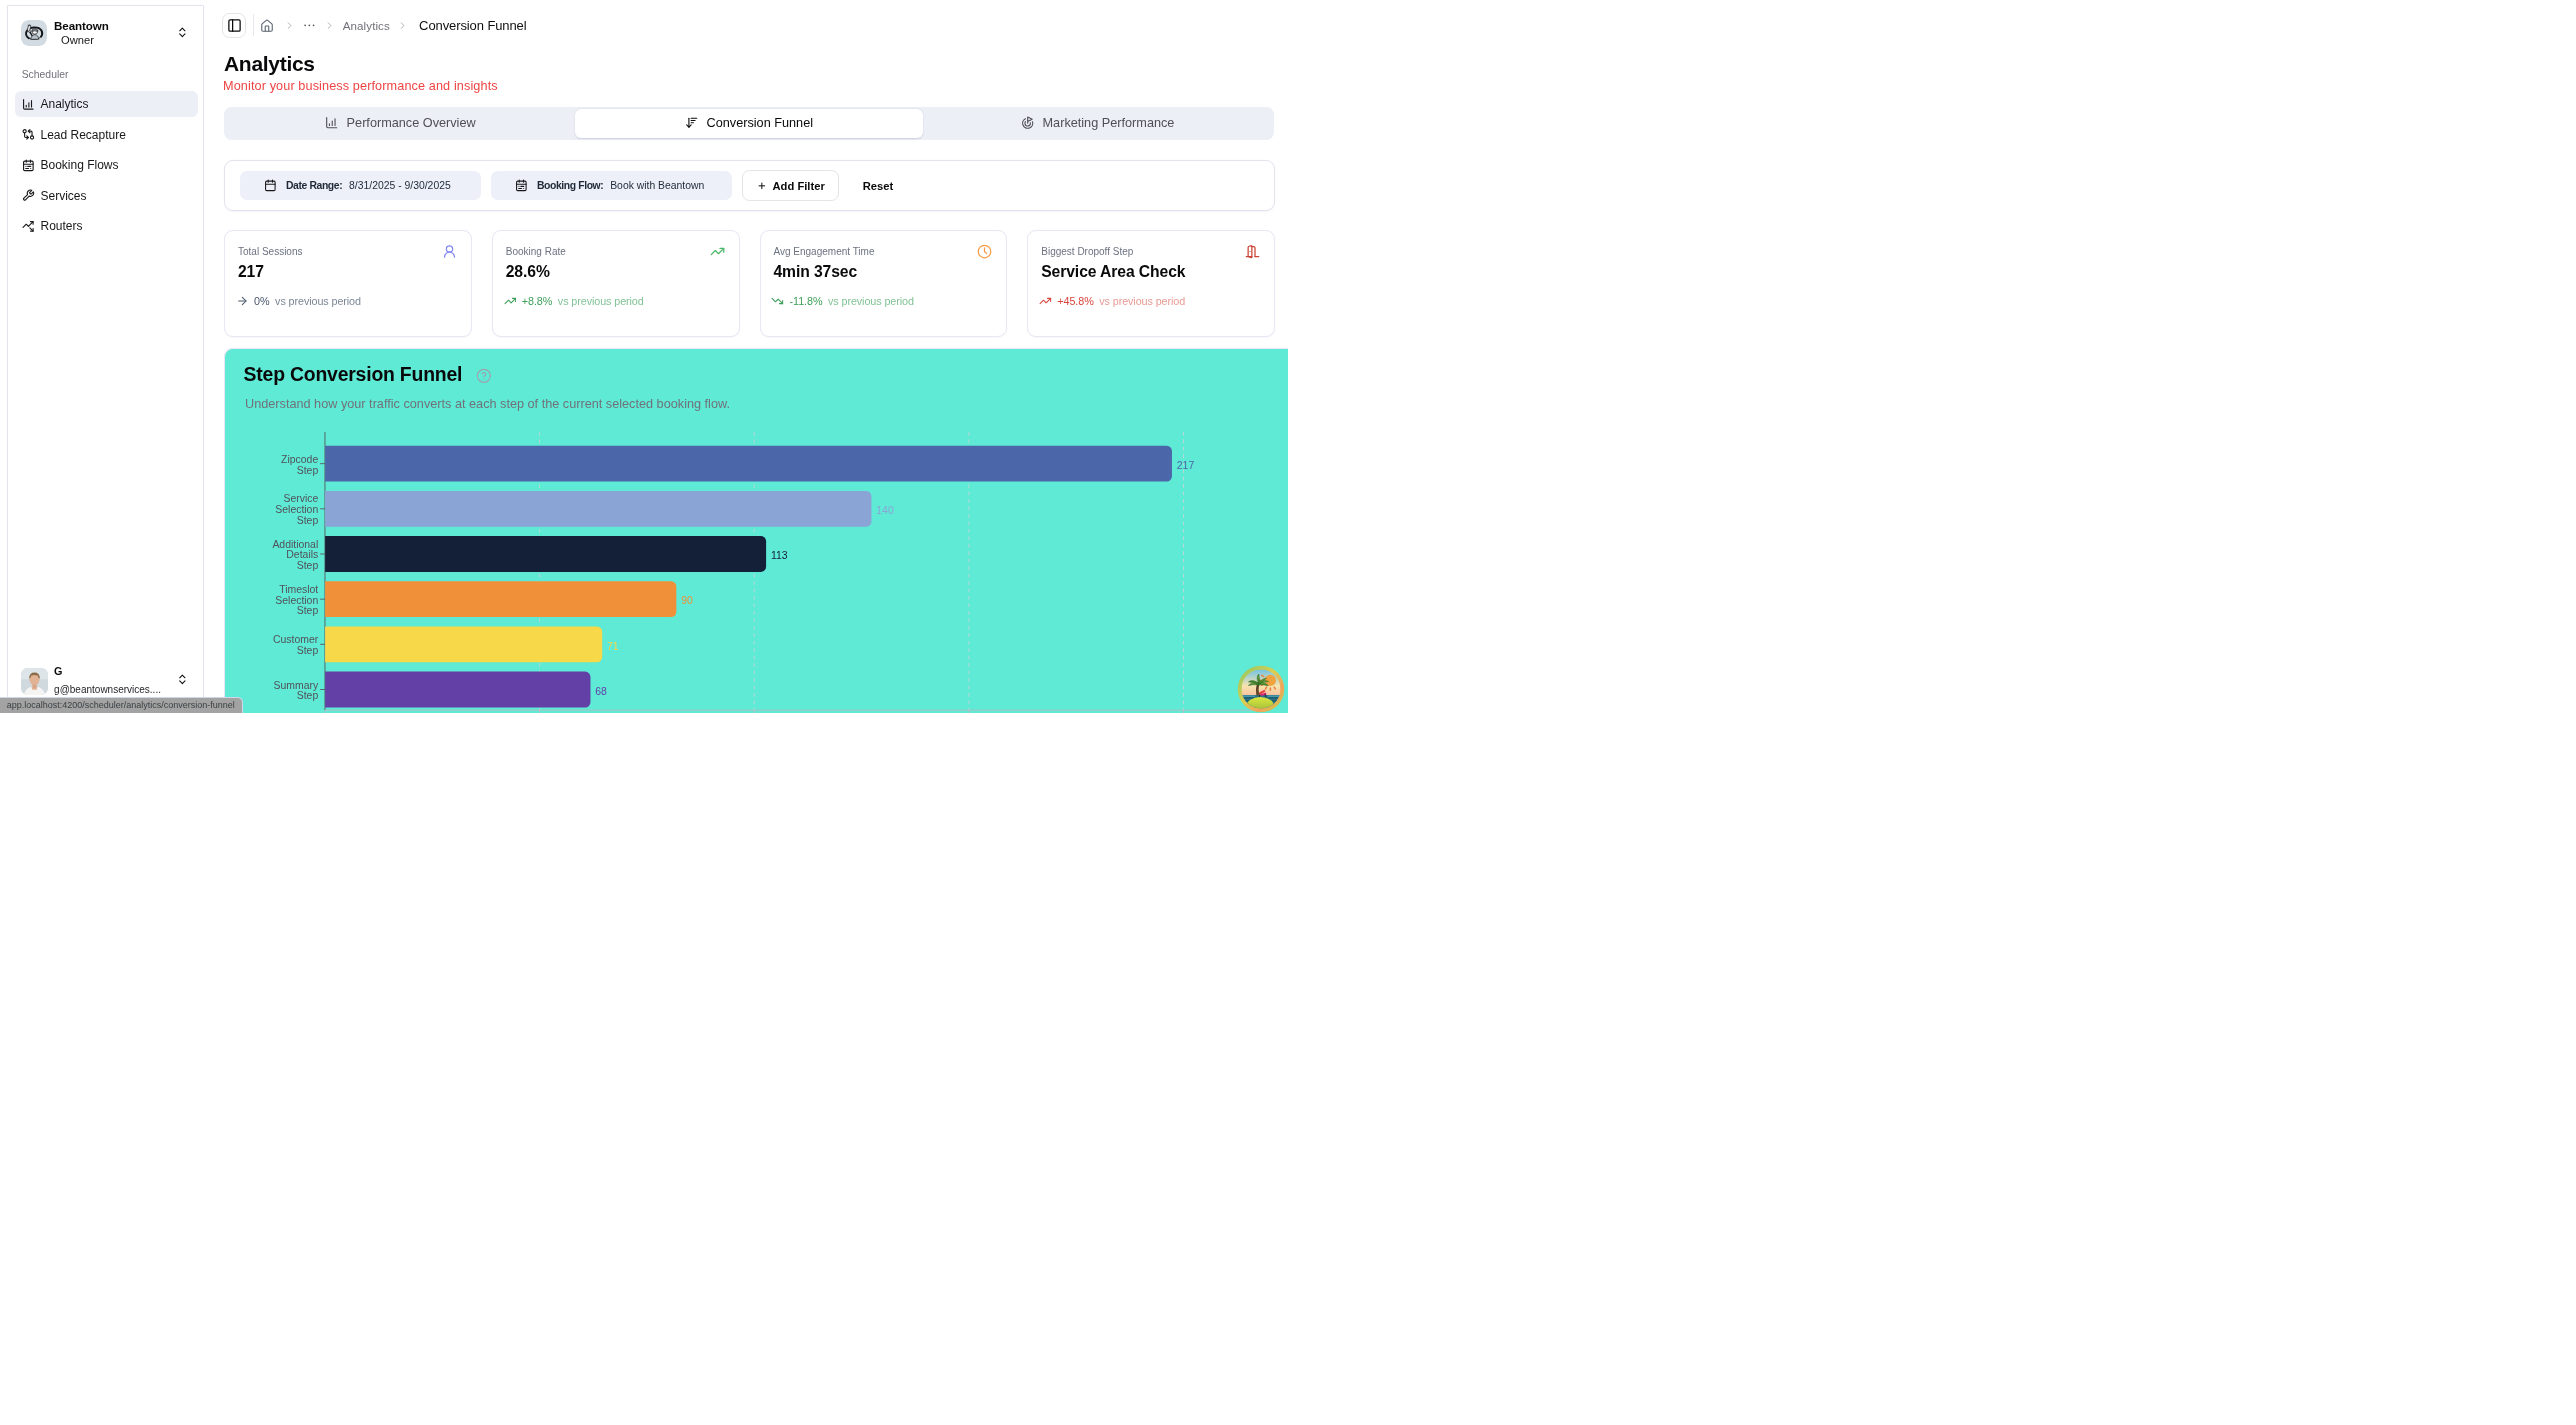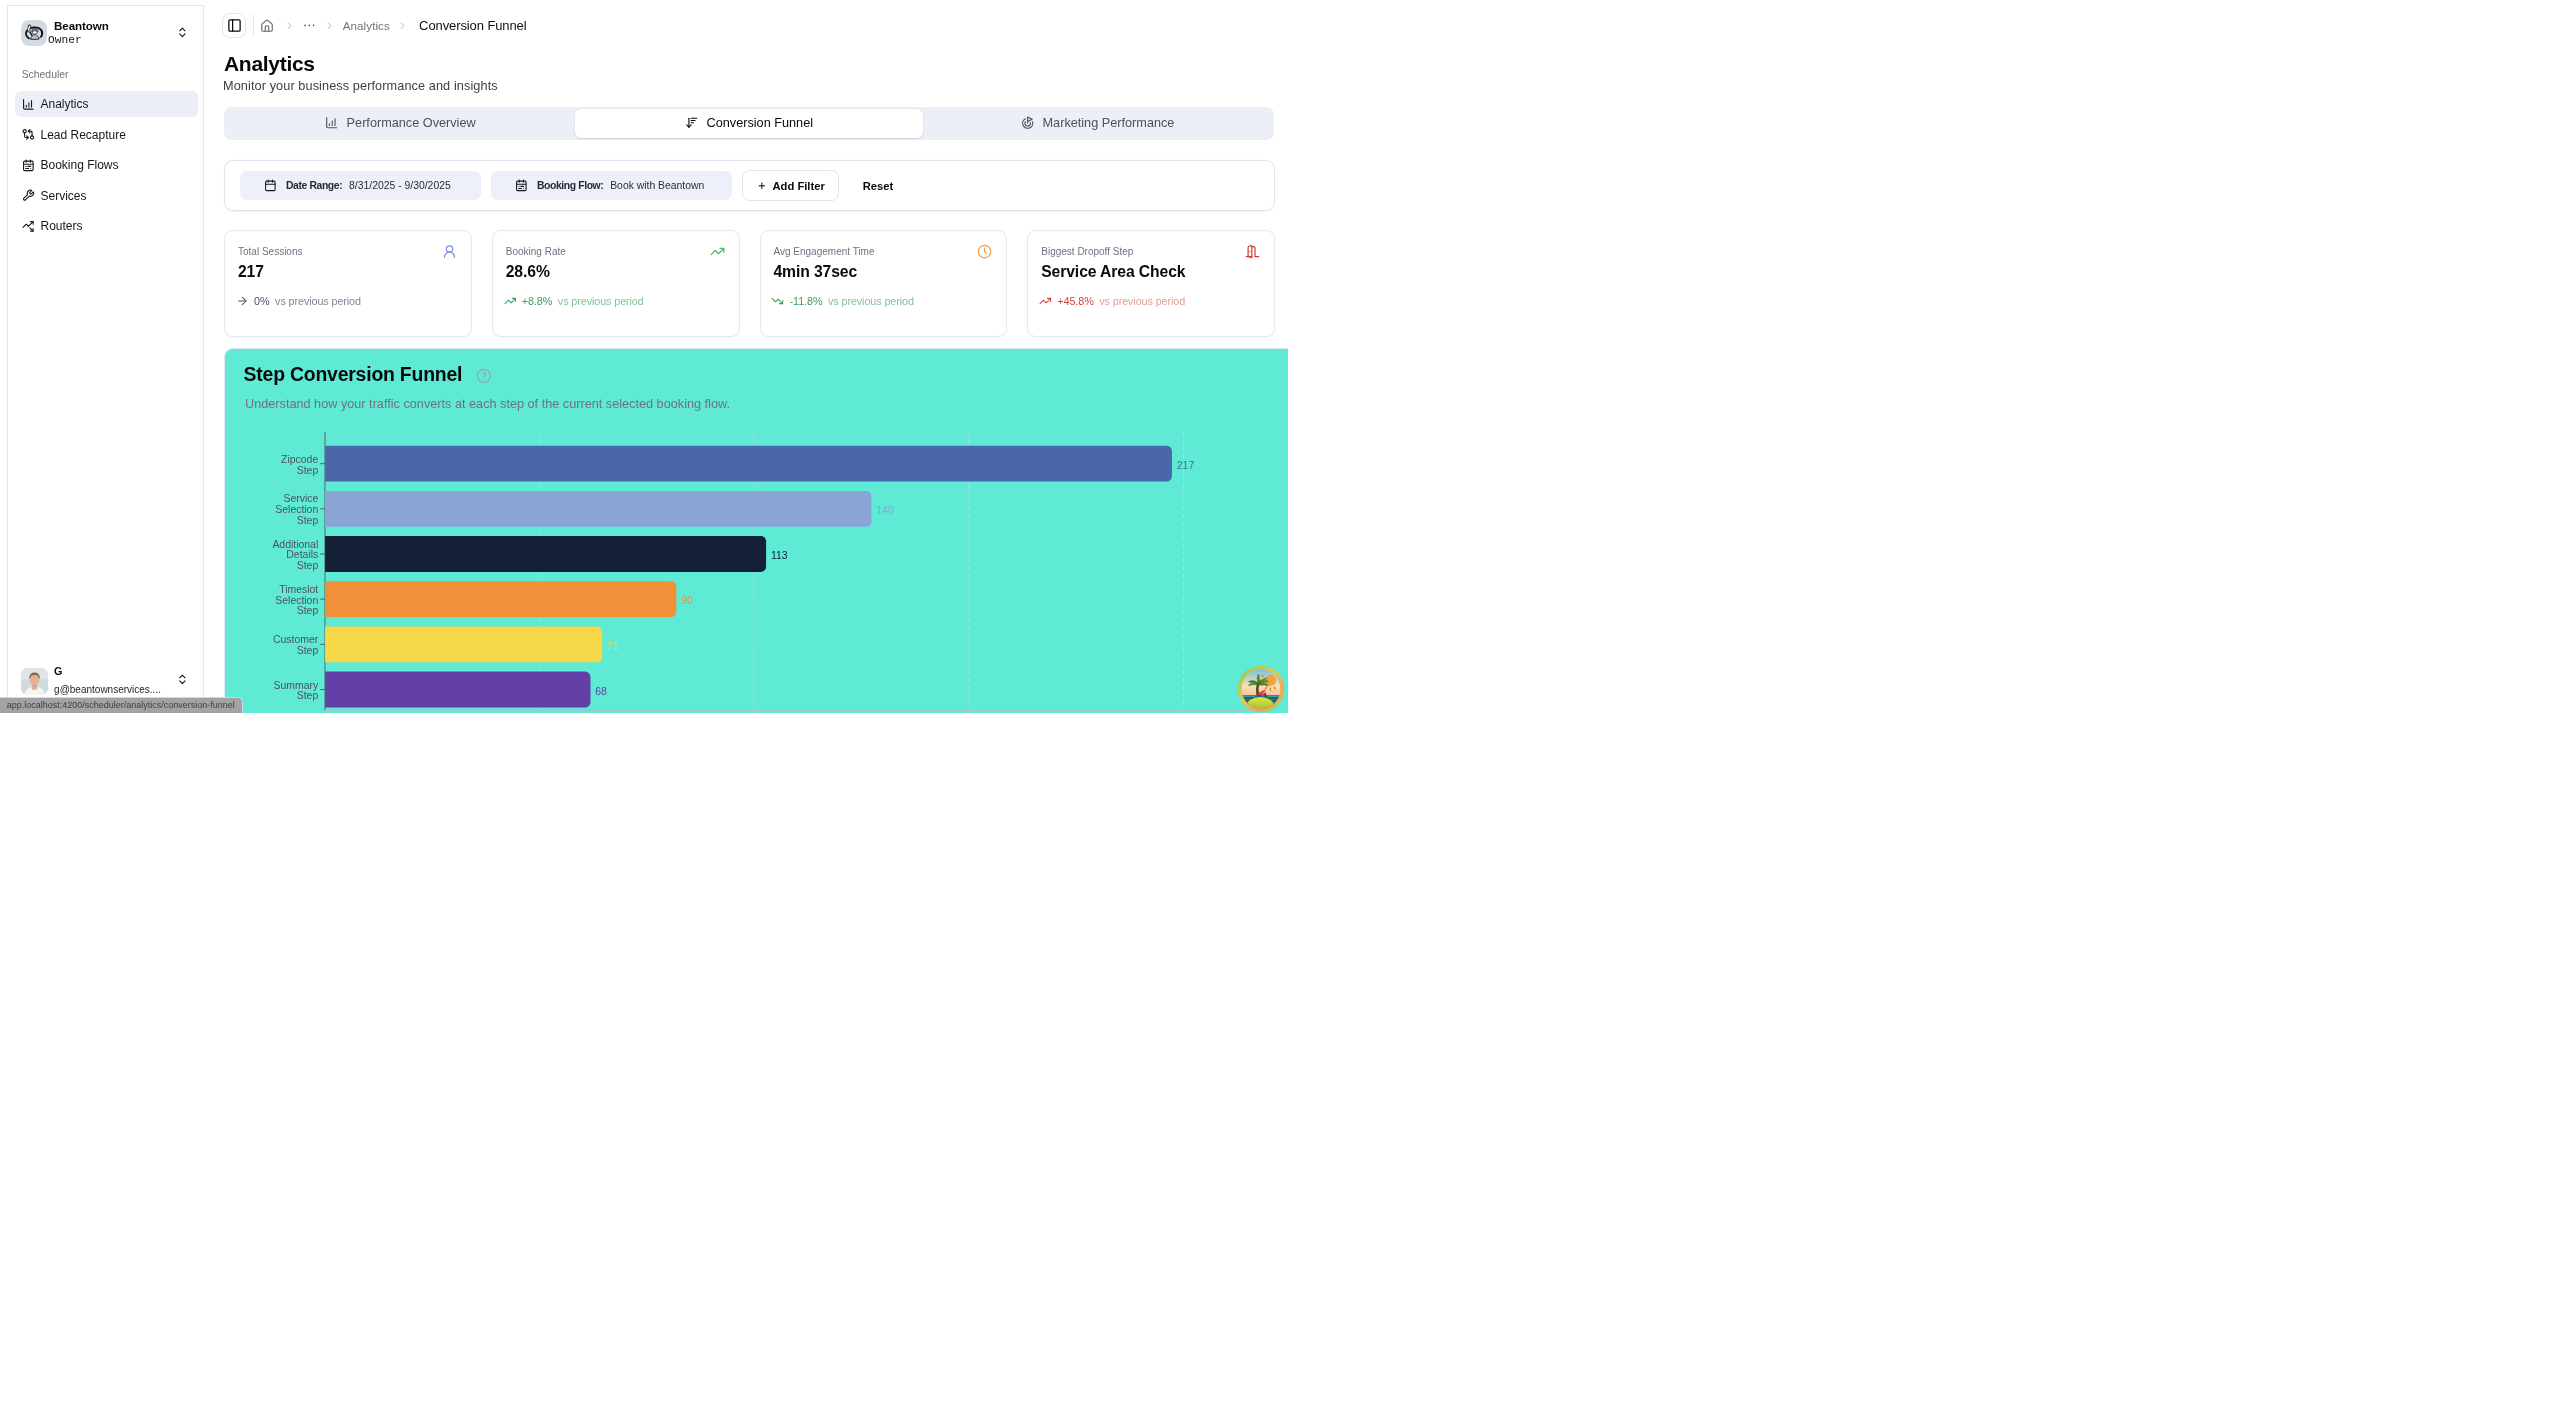--- a/index.html
+++ b/index.html
@@ -8,21 +8,21 @@
   .screen { position:relative; width:1288px; height:713px; background:#fff; overflow:hidden; }
   svg.ic { display:block; }
 
   
   .sidebar { position:absolute; left:6.7px; top:5.2px; width:197px; height:838px;
     background:#fff; border:0.7px solid #e4e4f0; border-radius:1px;
     box-shadow:0 0.7px 1.5px rgba(40,40,90,.05); }
   .ws-head { position:absolute; left:13.4px; top:13.4px; width:170px; height:37px; cursor:pointer; }
   .ws-logo { position:absolute; left:0px; top:0px; width:26px; height:26px; border-radius:7.5px; overflow:hidden; }
   .ws-name { position:absolute; left:33px; top:0px; font-size:11.6px; line-height:12px; font-weight:700; color:#0a0a0a; letter-spacing:-0.1px;}
-  .ws-role { position:absolute; left:27px; top:14px; font-size:11.2px; line-height:13.4px; color:#18181b;font-family:Liberation Mono, monospace; }
+  .ws-role { position:absolute; left:40px; top:14px; font-size:11.2px; line-height:13.4px; color:#18181b; }
   .ws-chev { position:absolute; right:2.6px; top:6.3px; color:#0a0a0a; }
   .side-section { position:absolute; left:14px; top:63px; font-size:10.4px; font-weight:500; color:#71717a; }
   .nav { position:absolute; left:7px; top:85px; width:183px; }
   .nav-item { position:relative; height:26px; border-radius:6px; margin-bottom:4.5px;
     display:flex; align-items:center; gap:5.6px; padding:0 7.5px; cursor:pointer;
     font-size:12px; color:#18181b; }
   .nav-item.active { background:#edeff7; }
   .nav-item .nic { width:12.7px; height:12.7px; color:#18181b; flex:0 0 auto; }
   .user-foot { position:absolute; left:13.4px; top:658px; width:170px; height:33px; cursor:pointer; }
   .u-avatar { position:absolute; left:0px; top:3.4px; width:27px; height:27px; border-radius:6.7px; overflow:hidden; }
@@ -37,21 +37,21 @@
   .top-divider { position:absolute; left:253px; top:14px; width:0.7px; height:22.4px; background:#e7e7f0; }
   .crumbs { position:absolute; left:260px; top:13.4px; height:24.6px; display:flex; align-items:center; }
   .crumbs .home { color:#6b7280; margin-right:2.2px; display:flex; cursor:pointer; }
   .crumbs .sep { color:#a1a1aa; margin:0 7.5px; display:flex; }
   .crumbs .dots { color:#52525b; margin:0 0.7px; cursor:pointer; }
   .crumb-link { font-size:11.6px; letter-spacing:0.1px; color:#71717a; cursor:pointer; }
   .crumb-current { margin-left:3px; font-size:13px; letter-spacing:-0.1px; color:#101013; }
 
   
   .page-title { position:absolute; left:224px; top:52px; font-size:21px; line-height:23px; font-weight:700; color:#09090b; letter-spacing:-0.3px; }
-  .page-sub { position:absolute; left:223px; top:78px; font-size:12.7px; line-height:16.4px; letter-spacing:0.1px; color:#404040; }
+  .page-sub { position:absolute; left:223px; top:78px; font-size:12.7px; line-height:16.4px; letter-spacing:0.1px; color:#ef4444; }
 
   
   .tabs { position:absolute; left:224px; top:107px; width:1050px; height:33px;
     background:#edeff7; border-radius:7.5px; display:flex; padding:2px; }
   .tab { flex:1 1 0; display:flex; align-items:center; justify-content:center; gap:8.2px;
     font-size:12.7px; color:#4f4f56; font-weight:400; padding-bottom:1.5px; border-radius:6px; cursor:pointer; }
   .tab.active { background:#fff; color:#0a0a0a;
     box-shadow:0 0.7px 2.2px rgba(25,25,60,.09), 0 0.7px 1.5px rgba(25,25,60,.06); }
   .tab .tic { width:13.4px; height:13.4px; }
 

